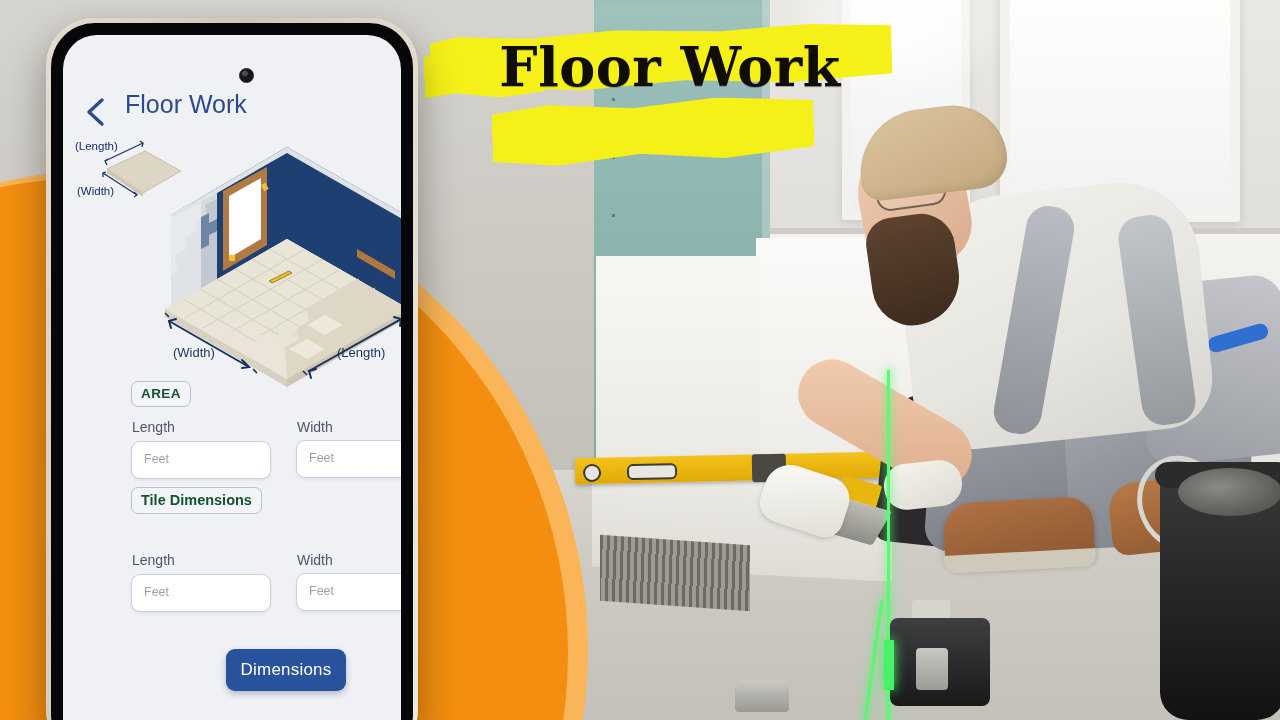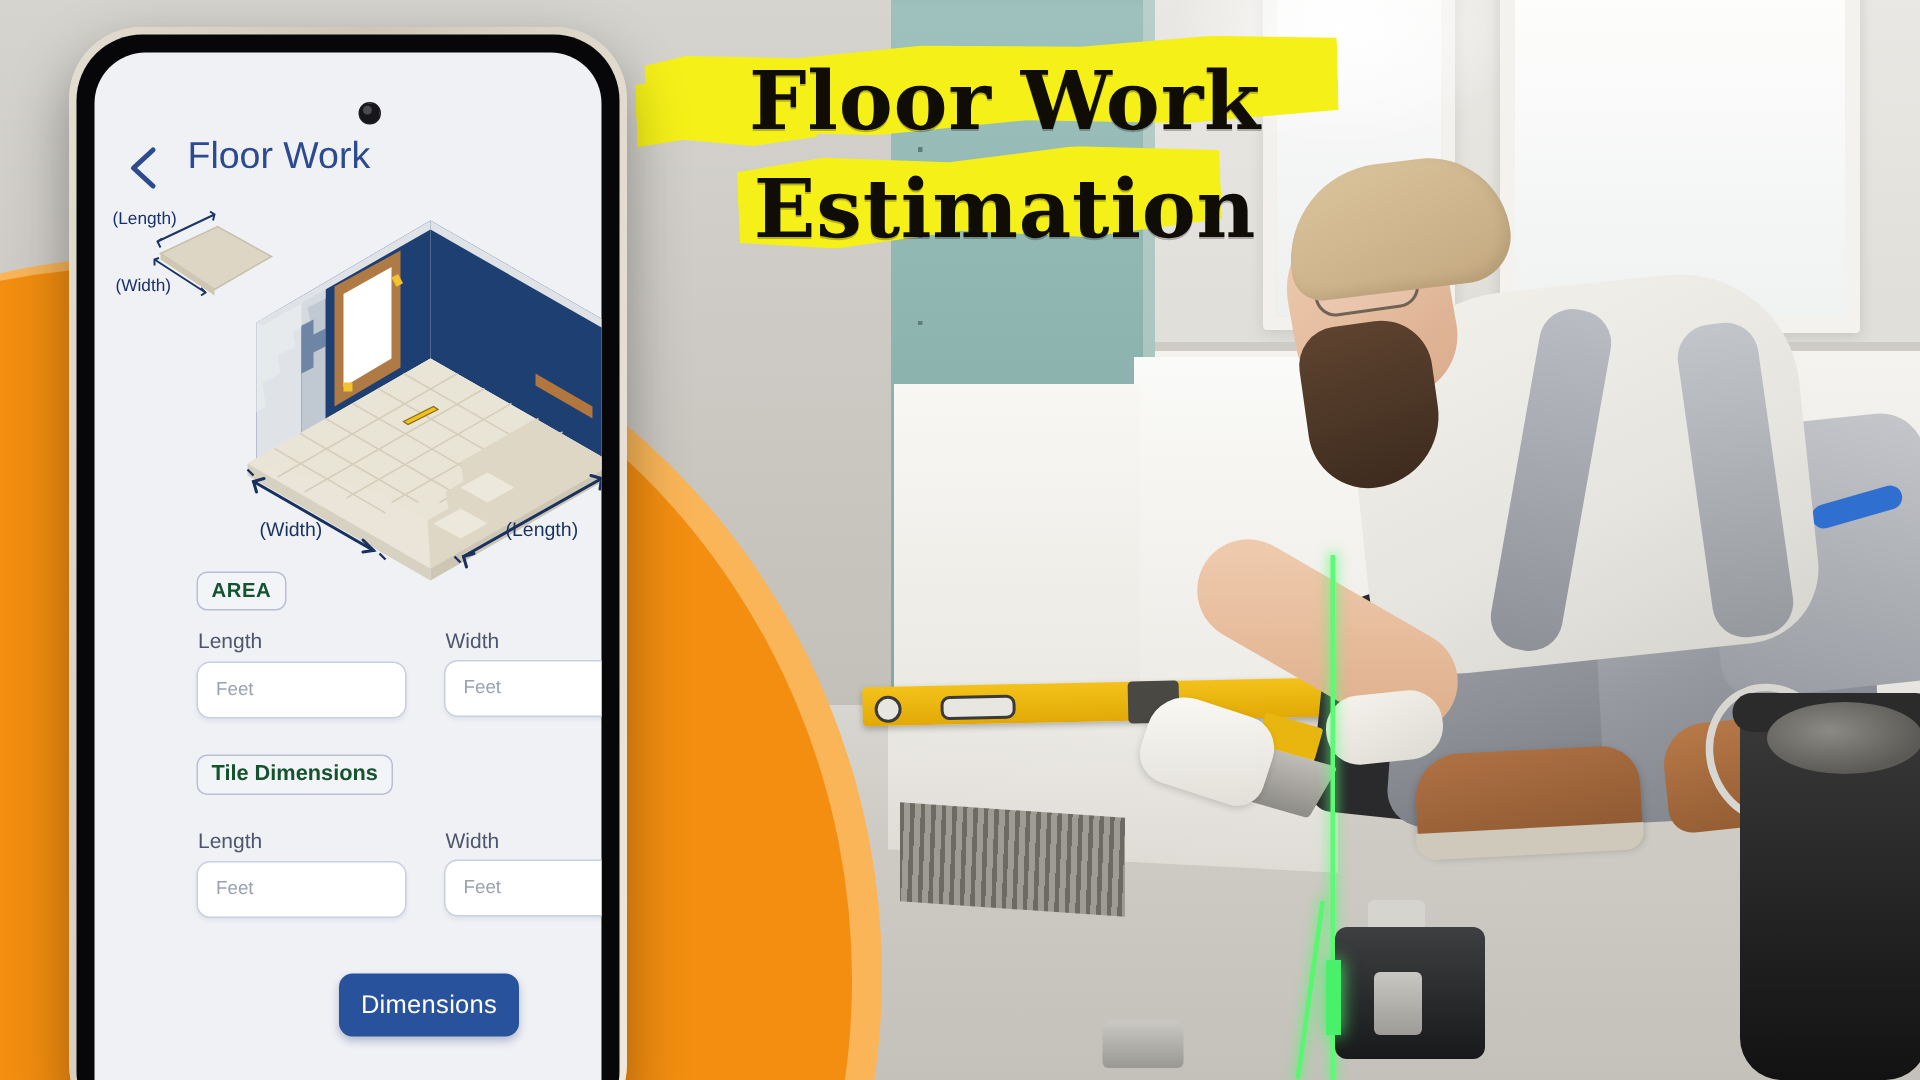--- a/index.html
+++ b/index.html
@@ -349,21 +349,21 @@
   
   .form { position:absolute; left:0; top:0; width:100%; }
   .chip {
     position:absolute; background:#f3f4f8;
     border:1px solid #b9c0d6; border-radius:7px;
     padding:4px 9px 5px; font-size:13.5px; font-weight:700;
     color:#14532d; letter-spacing:.4px;
     font-family:"Liberation Sans", sans-serif;
   }
   .chip.area { left:68px; top:346px; }
-  .chip.tile { left:68px; top:468px; font-size:14.5px; letter-spacing:0; }
+  .chip.tile { left:68px; top:452px; font-size:14.5px; letter-spacing:0; }
   .fld-label {
     position:absolute; font-size:14px; color:#4d566b;
     font-family:"Liberation Sans", sans-serif;
   }
   .inp {
     position:absolute; width:140px; height:38px;
     background:#ffffff; border:1px solid #c8cfe2; border-radius:9px;
     box-shadow:0 2px 3px rgba(20,30,60,.06);
   }
   .inp .ph {
@@ -437,21 +437,20 @@
   </div>
 
   <div class="orange-ring"></div>
   <div class="orange-disc"></div>
 
   <div class="title-wrap">
     <div class="hl hl1"></div>
     <div class="hl hl1b"></div>
     <div class="hl hl2"></div>
     <div class="title-line l1">Floor Work</div>
-    <div class="title-line l2">Estimation</div>
   </div>
 
   <div class="phone-outer">
     <div class="phone-bezel">
       <div class="phone-screen">
 
         <div class="camera"></div>
 
         <div class="appbar">
           <div class="backarrow">

